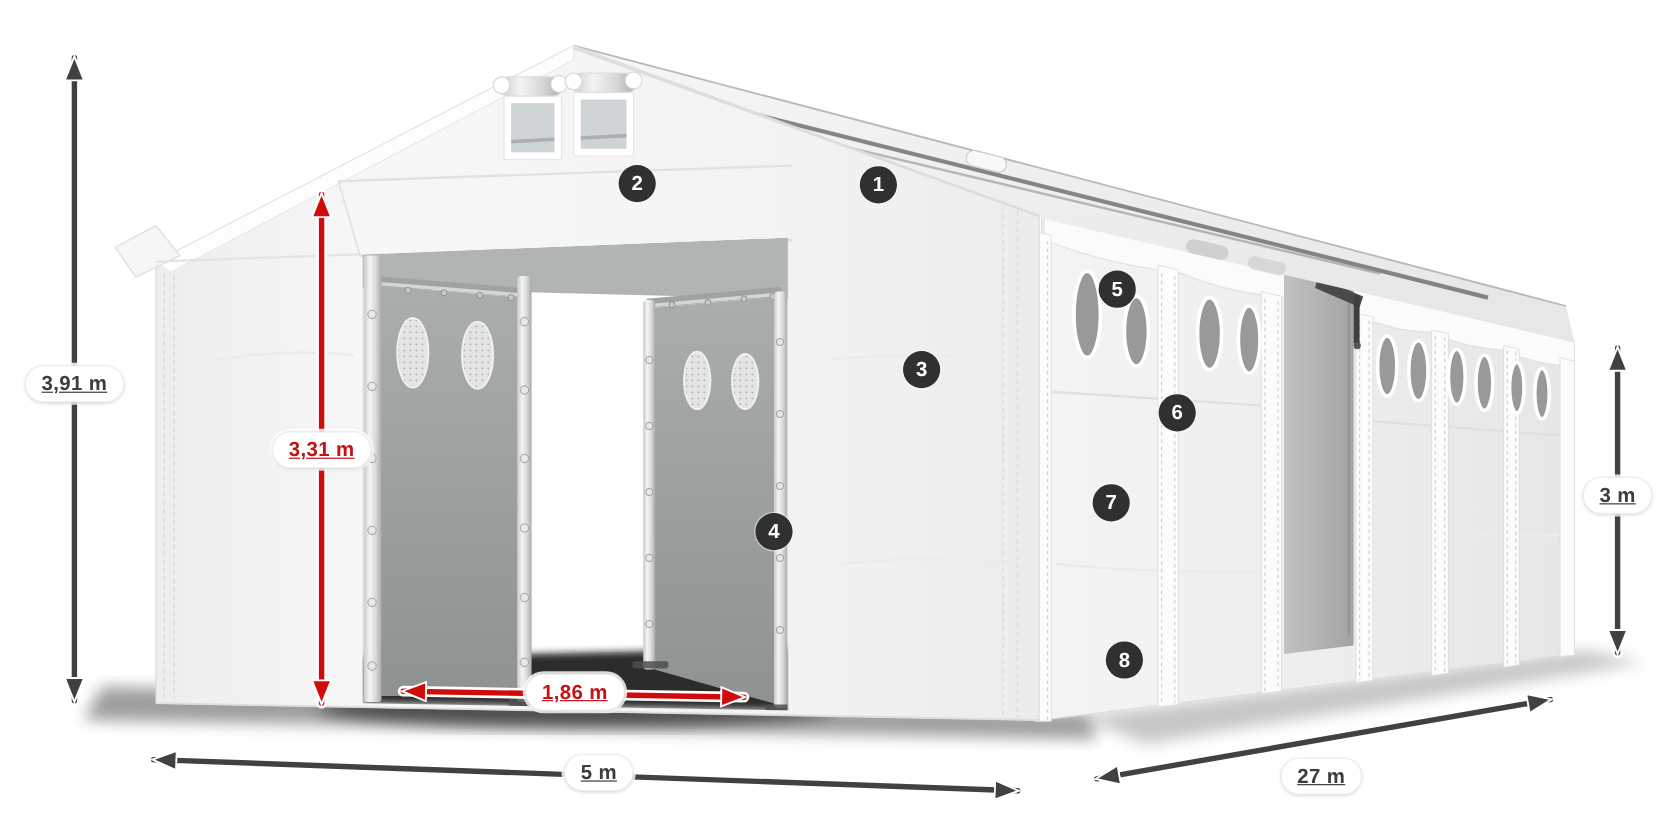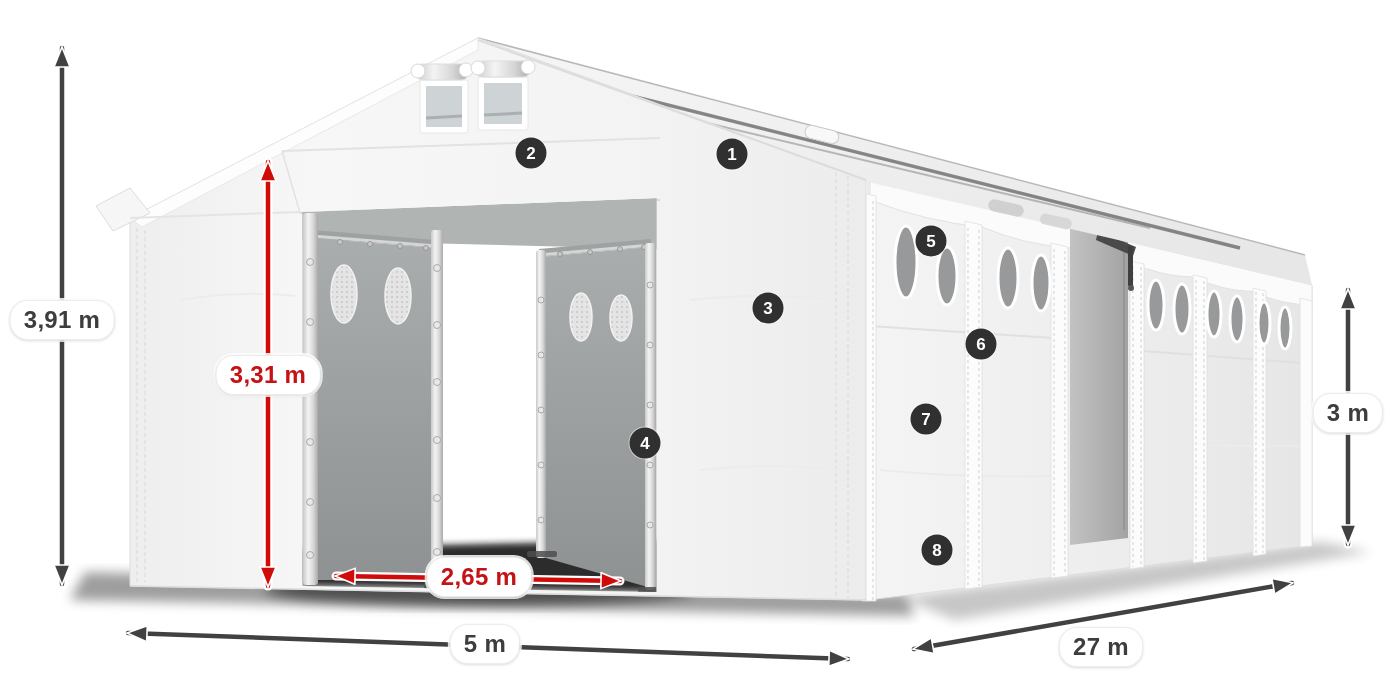--- a/index.html
+++ b/index.html
@@ -1,22 +1,22 @@
 <!DOCTYPE html>
 <html><head>
 <meta charset="utf-8">
 <style>
   html,body{margin:0;padding:0;background:#ffffff;}
   .stage{position:relative;width:1400px;height:700px;overflow:hidden;background:#ffffff;
          font-family:"Liberation Sans",sans-serif;}
   .stage svg{position:absolute;left:0;top:0;}
   .pill{position:absolute;transform:translate(-50%,-50%);background:#ffffff;
         border:1px solid rgba(0,0,0,0.07);border-radius:18px;padding:4px 13px;
-        font-weight:bold;font-size:24px;letter-spacing:.3px;color:#3d3d3d;white-space:nowrap;
-        box-shadow:0 1px 3px rgba(0,0,0,0.14), 0 0 0 2px rgba(255,255,255,0.85);line-height:1.25;}
+        font-weight:bold;font-size:17px;letter-spacing:.3px;color:#3d3d3d;white-space:nowrap;
+        box-shadow:0 1px 3px rgba(0,0,0,0.14), 0 0 0 2px rgba(255,255,255,0.85);line-height:1.25;text-decoration:underline;}
   .pill.red{color:#c41215;}
   .badge{position:absolute;width:31px;height:31px;border-radius:50%;background:#303030;
          color:#ffffff;font-weight:bold;font-size:17px;display:flex;align-items:center;
          justify-content:center;transform:translate(-50%,-50%);box-shadow:0 0 0 1px rgba(255,255,255,0.5);}
 </style>
 </head>
 <body>
 
 <div class="stage">
 
@@ -285,22 +285,22 @@
     </g>
     <g>
       <path d="M1348,290 L1348,544" stroke="#ffffff" stroke-width="9"></path>
       <path d="M1348,290 L1348,544" stroke="#414141" stroke-width="4.5" marker-start="url(#mDark)" marker-end="url(#mDark)"></path>
     </g>
   </g>
 </svg>
 
 <div class="pill" style="left:62px;top:320px;">3,91 m</div>
 <div class="pill red" style="left:268px;top:375px;">3,31 m</div>
-<div class="pill red" style="left:479px;top:577px;">2,65 m</div>
-<div class="pill" style="left:485px;top:644px;">5 m</div>
+<div class="pill red" style="left:479px;top:577px;">1,86 m</div>
+<div class="pill" style="left:499px;top:644px;">5 m</div>
 <div class="pill" style="left:1101px;top:647px;">27 m</div>
 <div class="pill" style="left:1348px;top:413px;text-align:right;">3 m</div>
 
 <div class="badge" style="left:732px;top:154px;">1</div>
 <div class="badge" style="left:531px;top:153px;">2</div>
 <div class="badge" style="left:768px;top:308px;">3</div>
 <div class="badge" style="left:645px;top:443px;">4</div>
 <div class="badge" style="left:931px;top:241px;">5</div>
 <div class="badge" style="left:981px;top:344px;">6</div>
 <div class="badge" style="left:926px;top:419px;">7</div>

